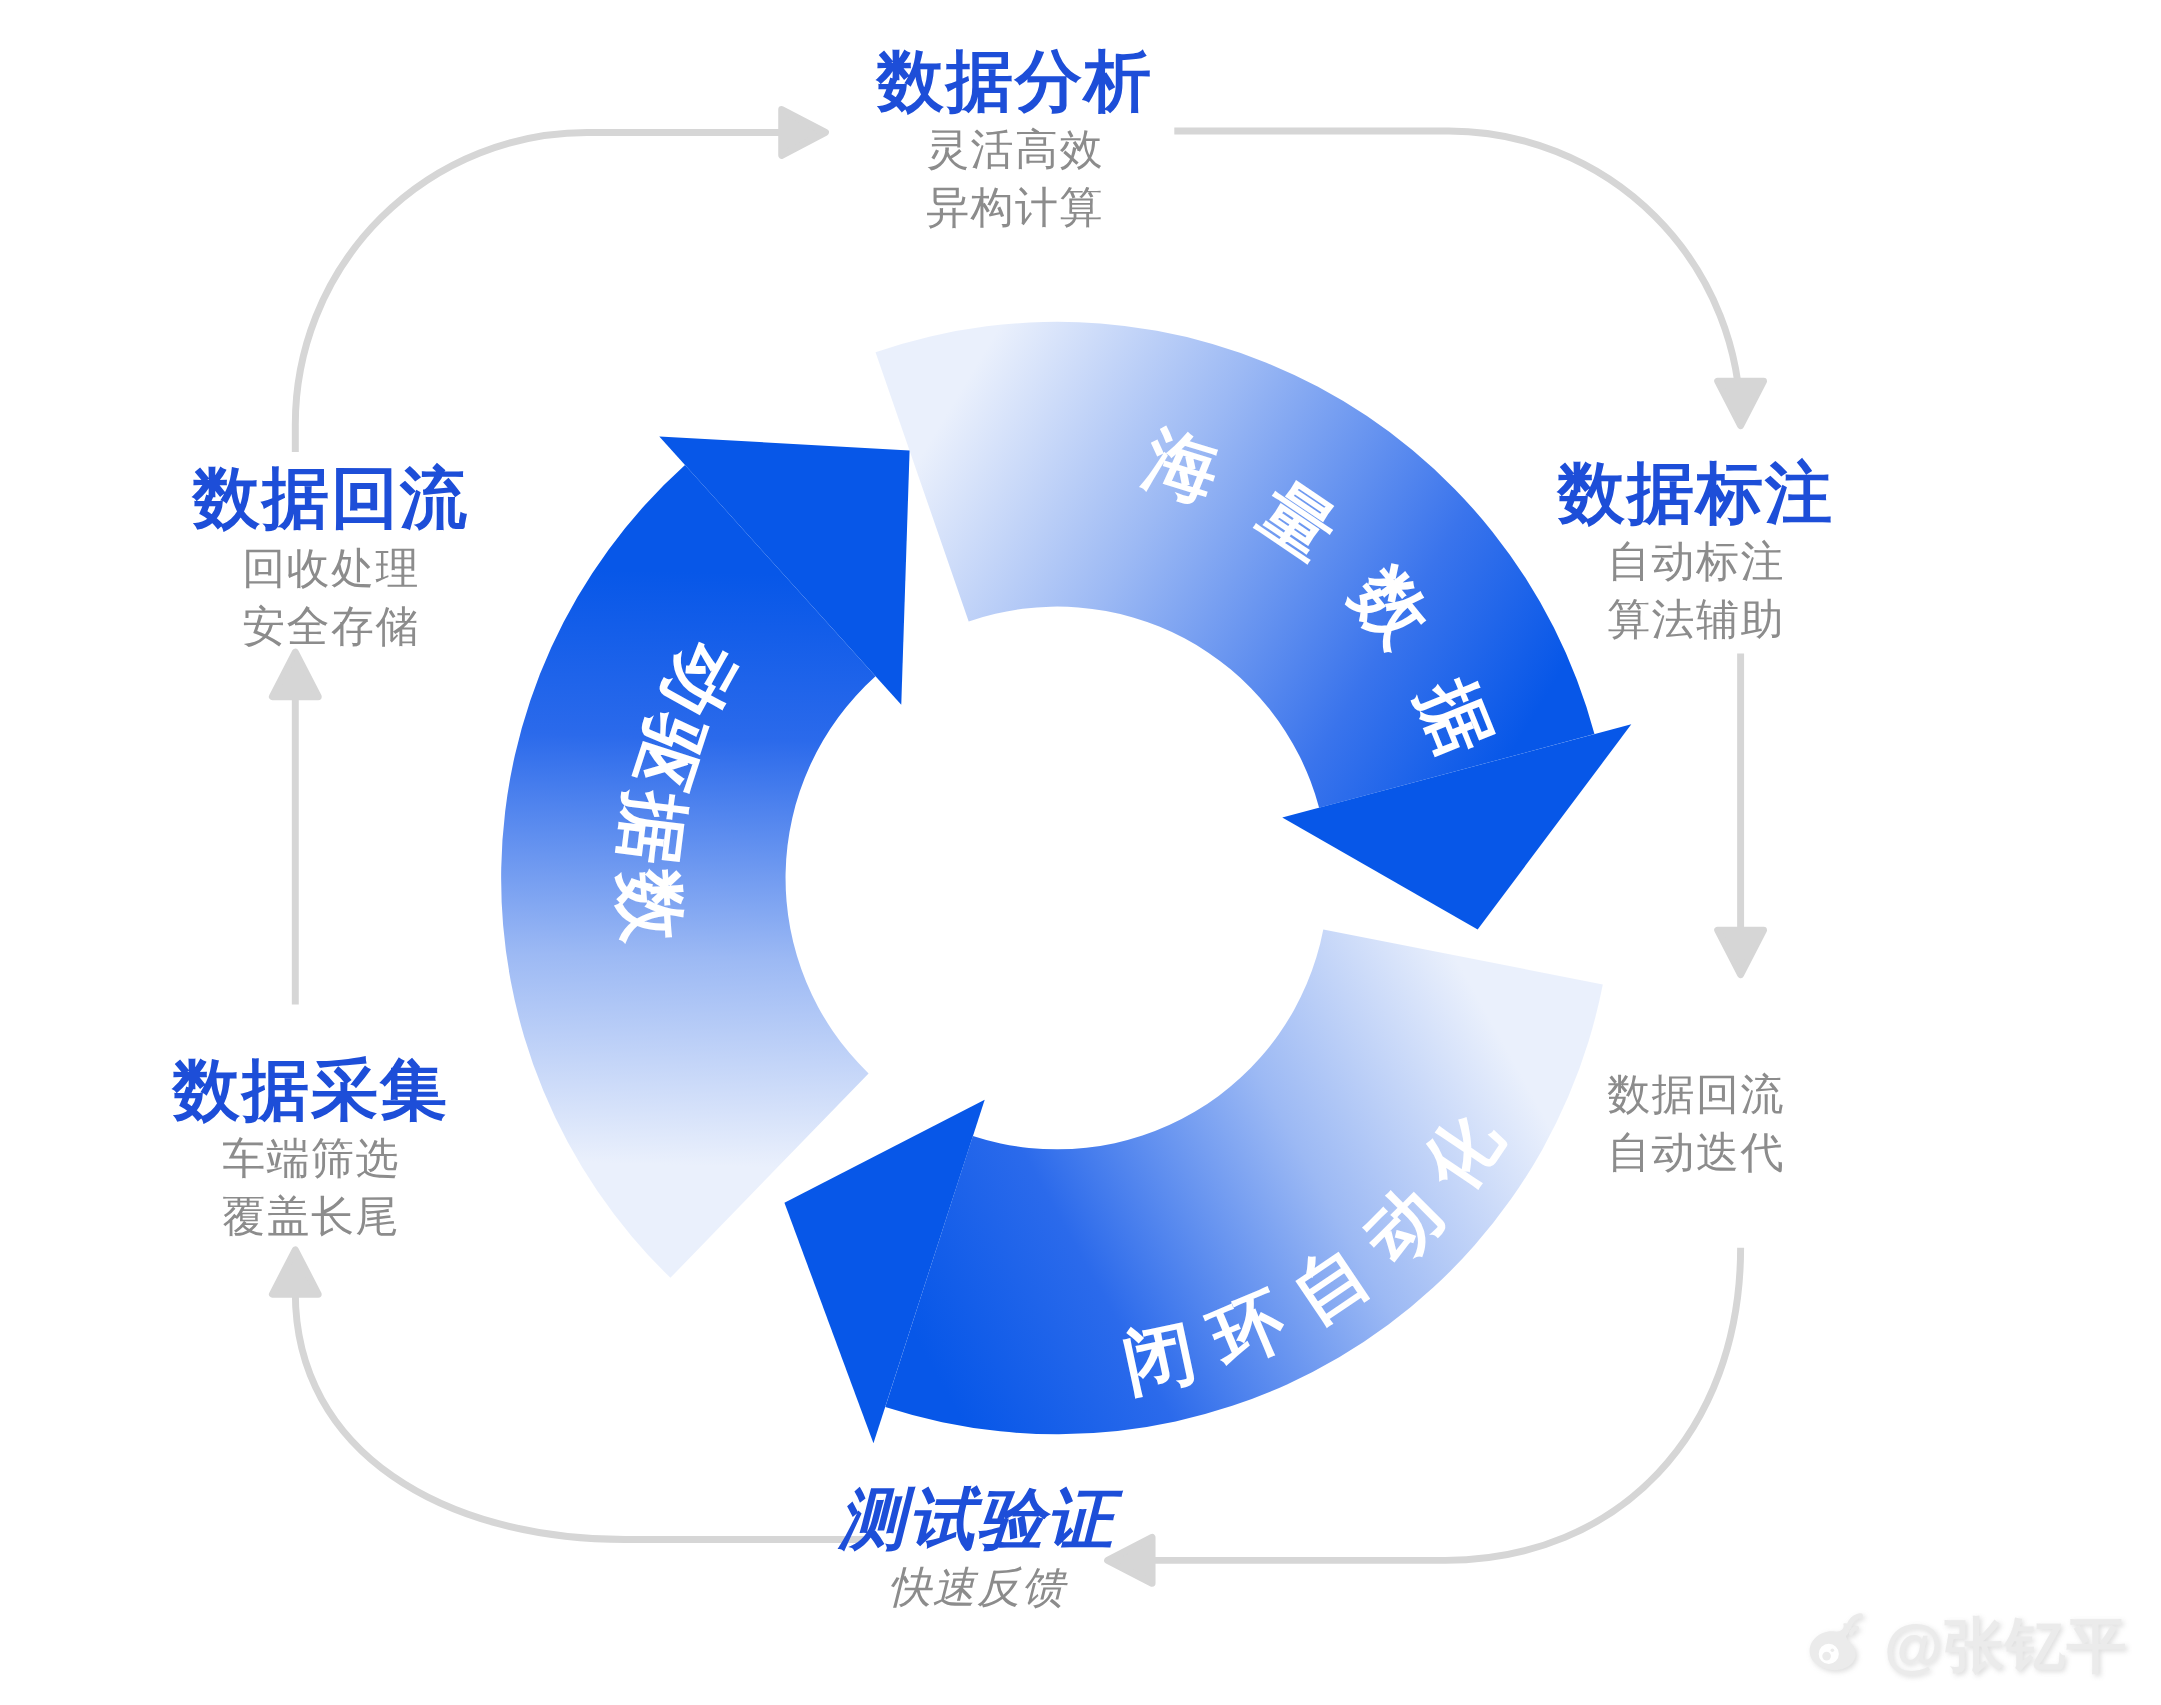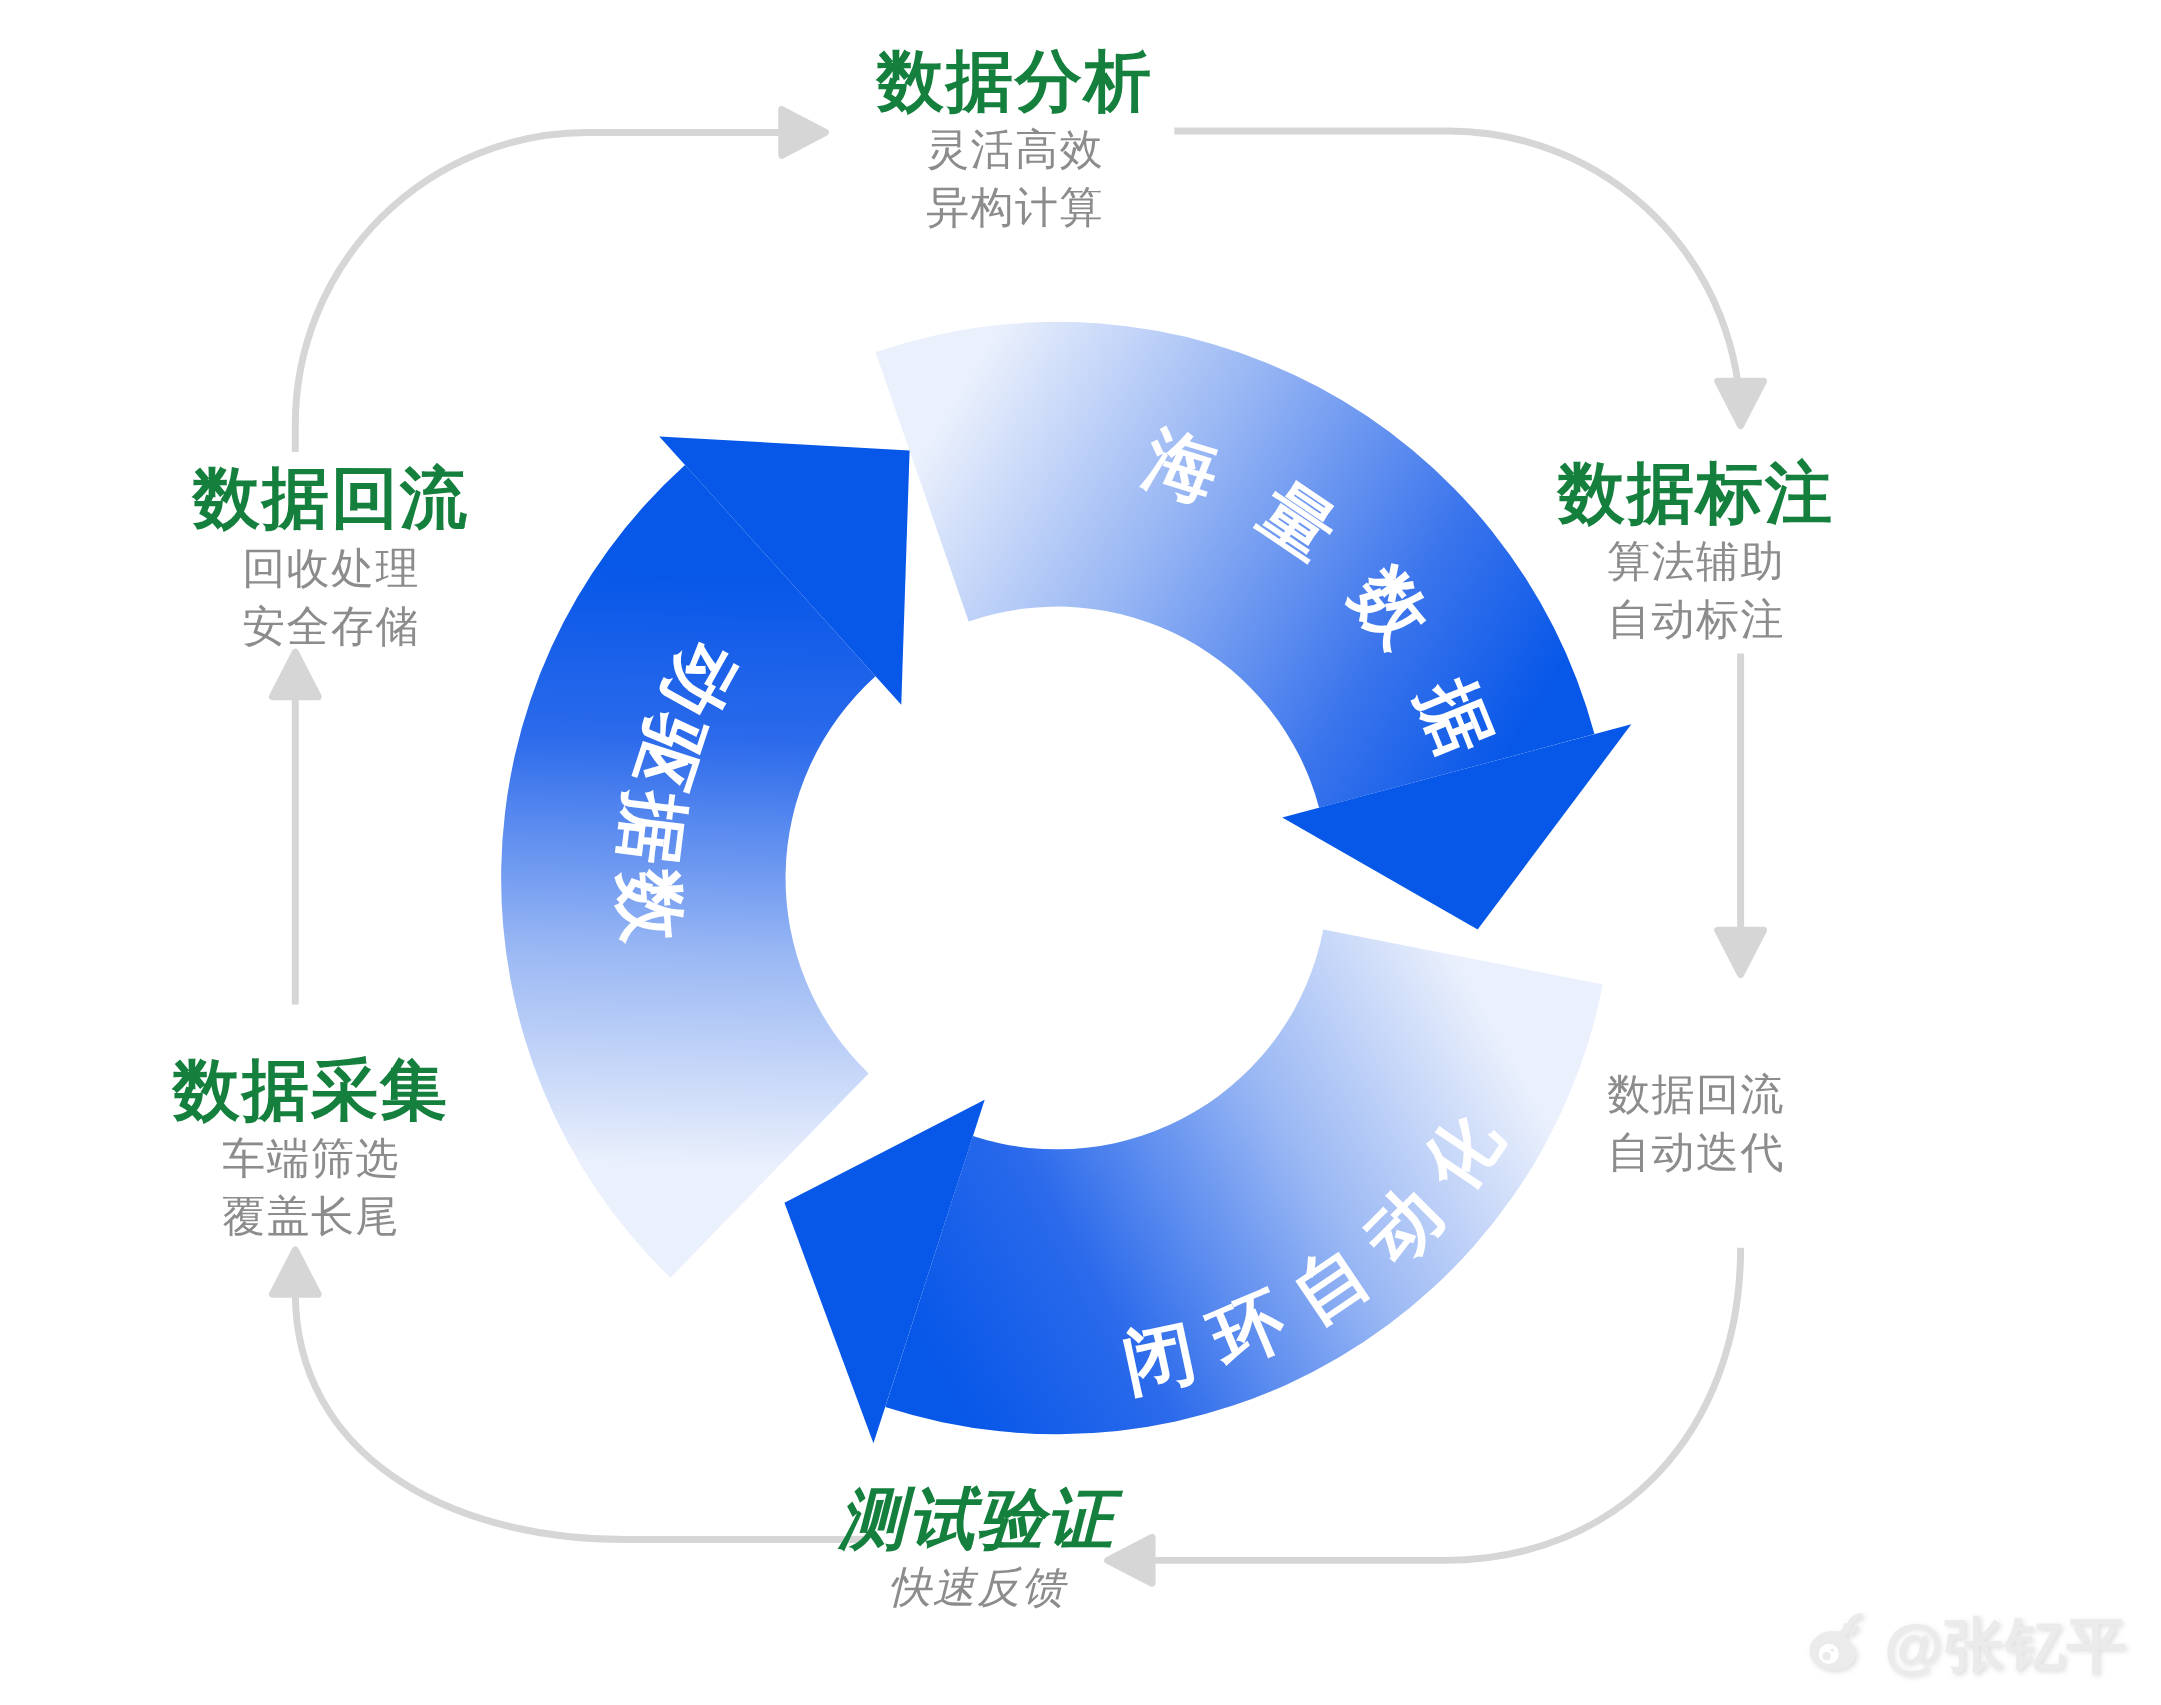--- a/index.html
+++ b/index.html
@@ -9,21 +9,21 @@
   }
   
   .ring-svg{position:absolute;left:466px;top:287px;width:1182px;height:1182px;}
   .conn-svg{position:absolute;left:0;top:0;width:2161px;height:1706px;}
   .ring-char{
     position:absolute;color:#ffffff;font-size:72px;font-weight:bold;line-height:1;
     white-space:nowrap;z-index:4;
   }
   
   .stage{position:absolute;transform:translateX(-50%);text-align:center;z-index:5;white-space:nowrap;}
-  .stage-title{font-size:67px;line-height:67px;font-weight:bold;color:#15803d;letter-spacing:2.1px;}
+  .stage-title{font-size:67px;line-height:67px;font-weight:bold;color:#1d4ed8;letter-spacing:2.1px;}
   .stage-subs{margin-top:5.6px;font-size:43px;line-height:58px;color:#8c8c8c;letter-spacing:1.4px;}
   
   .watermark{
     position:absolute;right:33px;bottom:19.5px;display:flex;align-items:center;gap:7px;
     z-index:6;color:#ebebeb;font-size:60px;font-weight:bold;letter-spacing:1.4px;
     text-shadow:2.1px 2.1px 4.9px rgba(120,120,120,0.25);
   }
   .watermark svg{filter:drop-shadow(2.1px 2.1px 2.8px rgba(120,120,120,0.25));}
 </style>
 </head>
@@ -109,22 +109,22 @@
   <div class="stage-title">数据分析</div>
   <div class="stage-subs">
     <div>灵活高效</div>
     <div>异构计算</div>
   </div>
 </div>
 
 <div class="stage" style="left:1696px;top:459px;">
   <div class="stage-title">数据标注</div>
   <div class="stage-subs">
+    <div>自动标注</div>
     <div>算法辅助</div>
-    <div>自动标注</div>
   </div>
 </div>
 
 <div class="stage" style="left:1696px;top:1059px;">
   <div class="stage-subs">
     <div>数据回流</div>
     <div>自动迭代</div>
   </div>
 </div>
 

